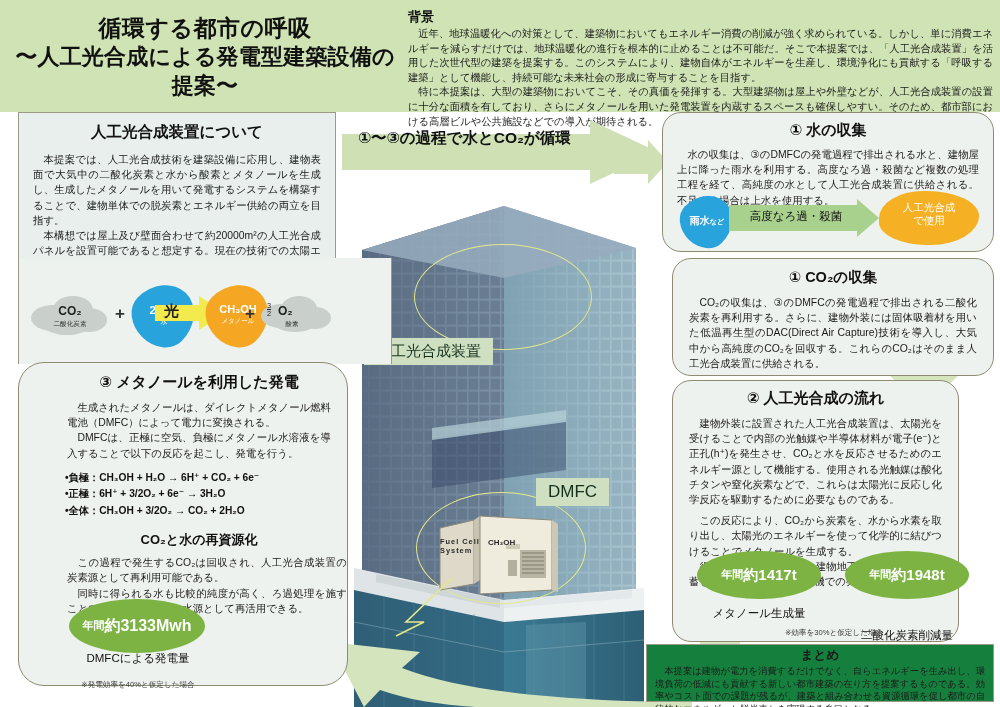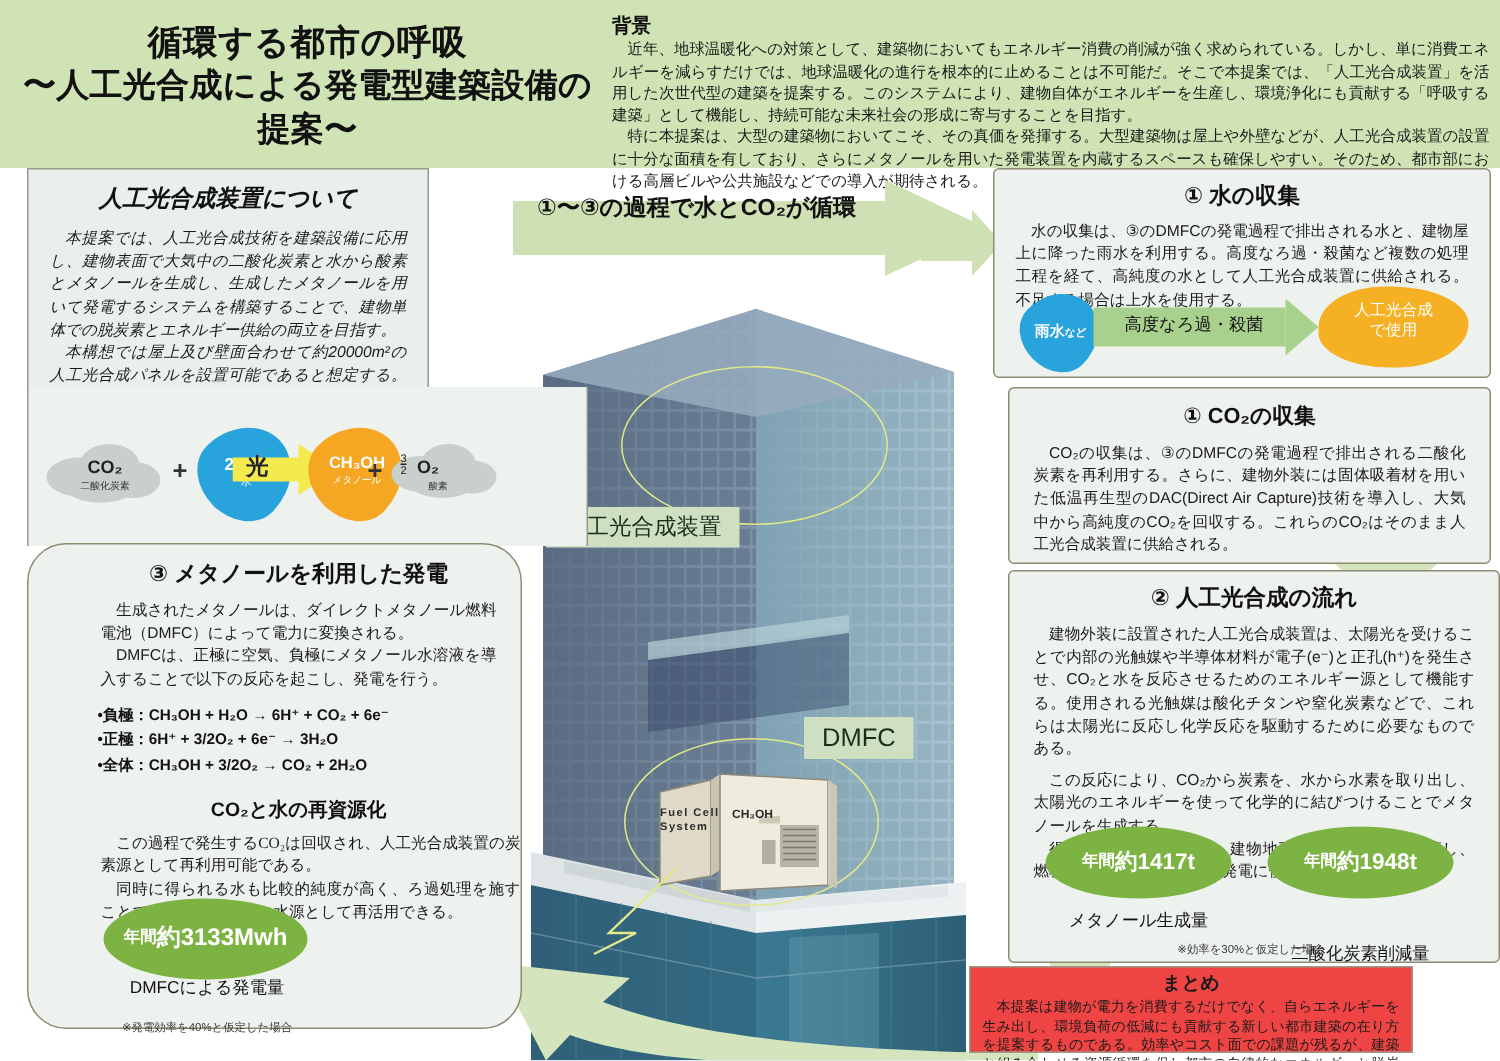--- a/index.html
+++ b/index.html
@@ -27,32 +27,32 @@
   .bg-block{position:absolute;left:408px;top:8px;width:585px;}
   .bg-head{font-size:13px;font-weight:bold;color:#111;margin-bottom:1px;}
   .bg-body{font-size:10.3px;line-height:1.42;text-align:justify;color:#1a1a1a;}
   .bg-body p{margin:0;text-indent:1em;}
 
   
   .card{
     position:absolute;
     background:#eef2ef;
     border:1px solid #8d8c72;
-    border-radius:4px;
+    border-radius:19px;
     box-sizing:border-box;
   }
   .card.square-left{border-radius:0;border:1px solid #9a9a88;background:#e9efec;}
   .card-title{
     text-align:center;font-weight:bold;color:#111;
   }
   .card-body{font-size:10.4px;line-height:1.46;text-align:justify;color:#1a1a1a;}
   .card-body p{margin:0;text-indent:1em;}
 
   
-  #panel-device{left:18px;top:112px;width:268px;height:148px;font-style:italic;}
+  #panel-device{left:18px;top:112px;width:318px;height:148px;}
   #panel-device .card-title{font-size:15.5px;padding-top:9px;}
   #panel-device .card-body{margin:9px 14px 0 14px;}
 
   
   #reaction{
     position:absolute;left:18px;top:258px;width:374px;height:106px;
     background:#eef2ef;border-left:1px solid #9a9a88;border-right:1px solid #9a9a88;
     box-sizing:border-box;
   }
   .rx-row{position:absolute;left:0;top:8px;width:318px;height:92px;}
@@ -86,41 +86,41 @@
 
   
   #panel-water{left:662px;top:112px;width:332px;height:140px;}
   #panel-water .card-title{font-size:15px;padding-top:8px;}
   #panel-water .card-body{margin:7px 14px 0 14px;}
 
   #panel-co2{left:672px;top:258px;width:322px;height:118px;}
   #panel-co2 .card-title{font-size:14.5px;padding-top:9px;}
   #panel-co2 .card-body{margin:8px 16px 0 16px;}
 
-  #panel-flow{left:672px;top:380px;width:328px;height:262px;}
+  #panel-flow{left:672px;top:380px;width:287px;height:262px;}
   #panel-flow .card-title{font-size:15px;padding-top:8px;}
   #panel-flow .card-body{margin:8px 16px 0 16px;}
 
   
   .wdrop{
     position:absolute;width:52px;height:52px;background:#29a3dc;
     border-radius:50% 50% 50% 50%/60% 60% 40% 40%;transform:rotate(45deg);
   }
   .blob{
     position:absolute;background:#f5b123;border-radius:46% 54% 50% 50%/52% 48% 56% 44%;
   }
   .garrow-body{position:absolute;background:#a9d18e;}
   .garrow-head{position:absolute;width:0;height:0;
      border-top:19px solid transparent;border-bottom:19px solid transparent;
      border-left:22px solid #a9d18e;}
 
   
   #summary{
-    position:absolute;left:646px;top:644px;width:296px;height:58px;
-    background:#ef4444;border:1px solid #9a9a88;box-sizing:border-box;
+    position:absolute;left:646px;top:644px;width:348px;height:58px;
+    background:#15803d;border:1px solid #9a9a88;box-sizing:border-box;
   }
   #summary .s-title{text-align:center;font-size:12.5px;font-weight:bold;padding-top:2px;}
   #summary .card-body{margin:1px 8px 0 8px;font-size:9.3px;line-height:1.36;}
 
   
   .building-wrap{position:absolute;left:336px;top:170px;width:330px;height:537px;}
   .tag{
     position:absolute;background:#cfe0c2;color:#15301c;
     font-size:15px;padding:4px 12px;white-space:nowrap;
   }
@@ -344,21 +344,21 @@
     <div class="card-body">
       <p>生成されたメタノールは、ダイレクトメタノール燃料電池（DMFC）によって電力に変換される。</p>
       <p>DMFCは、正極に空気、負極にメタノール水溶液を導入することで以下の反応を起こし、発電を行う。</p>
     </div>
     <div class="eqlist">
       <div>•負極：CH₃OH + H₂O → 6H⁺ + CO₂ + 6e⁻</div>
       <div>•正極：6H⁺ + 3/2O₂ + 6e⁻ → 3H₂O</div>
       <div>•全体：CH₃OH + 3/2O₂ → CO₂ + 2H₂O</div>
     </div>
     <div class="sub-head">CO₂と水の再資源化</div>
-    <div class="card-body" style="margin:6px 0 0 16px;font-family:Liberation Serif, serif;">
+    <div class="card-body" style="margin:6px 0 0 16px;">
       <p>この過程で発生するCO₂は回収され、人工光合成装置の炭素源として再利用可能である。</p>
       <p>同時に得られる水も比較的純度が高く、ろ過処理を施すことで人工光合成装置の水源として再活用できる。</p>
     </div>
 
     <div class="badge" style="position:absolute;left:50px;top:236px;width:136px;height:54px;">
       <div class="b-top">年間</div>
       <div class="b-val" style="font-size:16px;">約3133Mwh</div>
     </div>
     <div class="badge-cap" style="position:absolute;left:24px;top:284px;width:190px;">DMFCによる発電量</div>
     <div class="note" style="position:absolute;left:22px;top:310px;width:194px;">※発電効率を40%と仮定した場合</div>

